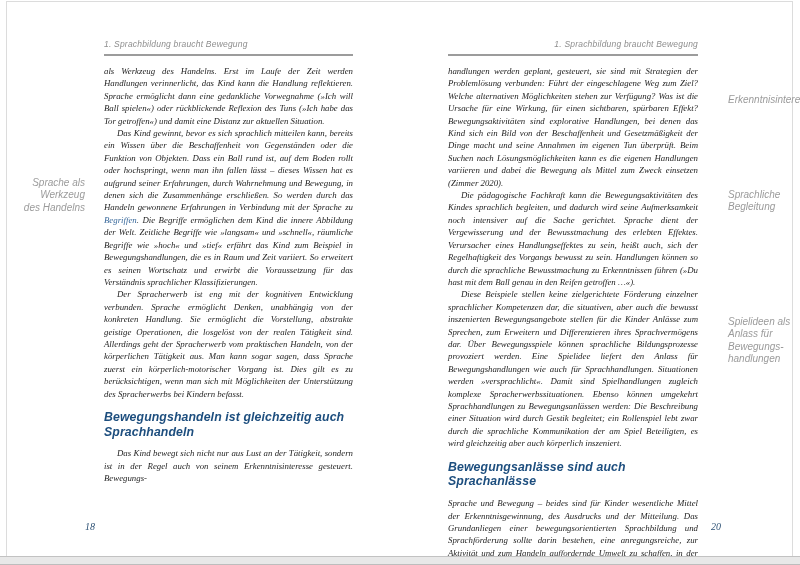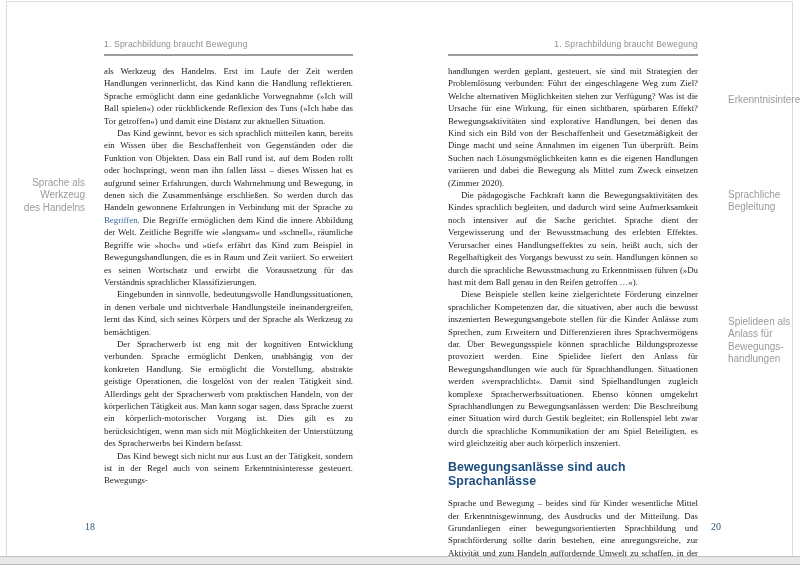--- a/index.html
+++ b/index.html
@@ -9,20 +9,21 @@
     overflow: hidden;
     font-family: "Liberation Serif", serif;
   }
   .spread {
     position: absolute; left: 6px; top: 1px;
     width: 787px; height: 555px;
     background: #ffffff;
     border: 1px solid #dcdcdc;
     border-bottom: none;
     box-sizing: border-box;
+    font-style: italic;
   }
   .bottom-edge {
     position: absolute; left: 0; top: 556px;
     width: 800px; height: 9px;
     background: #e8e8e8;
     border-top: 1px solid #c2c2c2;
     border-bottom: 1px solid #bdbdbd;
     box-sizing: border-box;
   }
   .page { position: absolute; top: 0; height: 555px; }
@@ -88,22 +89,22 @@
 </head>
 <body>
 
 <div class="spread">
 
   <div class="page page-left">
     <div class="running-head">1. Sprachbildung braucht Bewegung</div>
     <div class="body-text">
         <p class="para"><span>als Werkzeug des Handelns. Erst im Laufe der Zeit werden Handlungen verinnerlicht, das Kind kann die Handlung reflektieren. Sprache ermöglicht dann eine gedankliche Vorwegnahme (»Ich will Ball spielen«) oder rückblickende Reflexion des Tuns (»Ich habe das Tor getroffen«) und damit eine Distanz zur aktuellen Situation.</span></p>
         <p class="para indent"><span>Das Kind gewinnt, bevor es sich sprachlich mitteilen kann, bereits ein Wissen über die Beschaffenheit von Gegenständen oder die Funktion von Objekten. Dass ein Ball rund ist, auf dem Boden rollt oder hochspringt, wenn man ihn fallen lässt – dieses Wissen hat es aufgrund seiner Erfahrungen, durch Wahrnehmung und Bewegung, in denen sich die Zusammenhänge erschließen. So werden durch das Handeln gewonnene Erfahrungen in Verbindung mit der Sprache zu </span><span class="accent-word">Begriffen</span><span>. Die Begriffe ermöglichen dem Kind die innere Abbildung der Welt. Zeitliche Begriffe wie »langsam« und »schnell«, räumliche Begriffe wie »hoch« und »tief« erfährt das Kind zum Beispiel in Bewegungshandlungen, die es in Raum und Zeit variiert. So erweitert es seinen Wortschatz und erwirbt die Voraussetzung für das Verständnis sprachlicher Klassifizierungen.</span></p>
-        <p class="para indent"><span>Eingebunden in sinnvolle, bedeutungsvolle Handlungssituationen, in denen verbale und nichtverbale Handlungsteile ineinandergreifen, lernt das Kind, sich seines Körpers und der Sprache als Werkzeug zu bemächtigen.</span></p>
         <p class="para indent"><span>Der Spracherwerb ist eng mit der kognitiven Entwicklung verbunden. Sprache ermöglicht Denken, unabhängig von der konkreten Handlung. Sie ermöglicht die Vorstellung, abstrakte geistige Operationen, die losgelöst von der realen Tätigkeit sind. Allerdings geht der Spracherwerb vom praktischen Handeln, von der körperlichen Tätigkeit aus. Man kann sogar sagen, dass Sprache zuerst ein körperlich-motorischer Vorgang ist. Dies gilt es zu berücksichtigen, wenn man sich mit Möglichkeiten der Unterstützung des Spracherwerbs bei Kindern befasst.</span></p>
+        <h2 class="section-heading">Bewegungshandeln ist gleichzeitig auch Sprachhandeln</h2>
         <p class="para indent"><span>Das Kind bewegt sich nicht nur aus Lust an der Tätigkeit, sondern ist in der Regel auch von seinem Erkenntnisinteresse gesteuert. Bewegungs-</span></p>
       </div>
     <div class="margin-notes">
         <div class="margin-note" style="top: 175px;">Sprache als Werkzeug
 des Handelns</div>
       </div>
     <div class="page-number">18</div>
   </div>
 
   <div class="page page-right">

